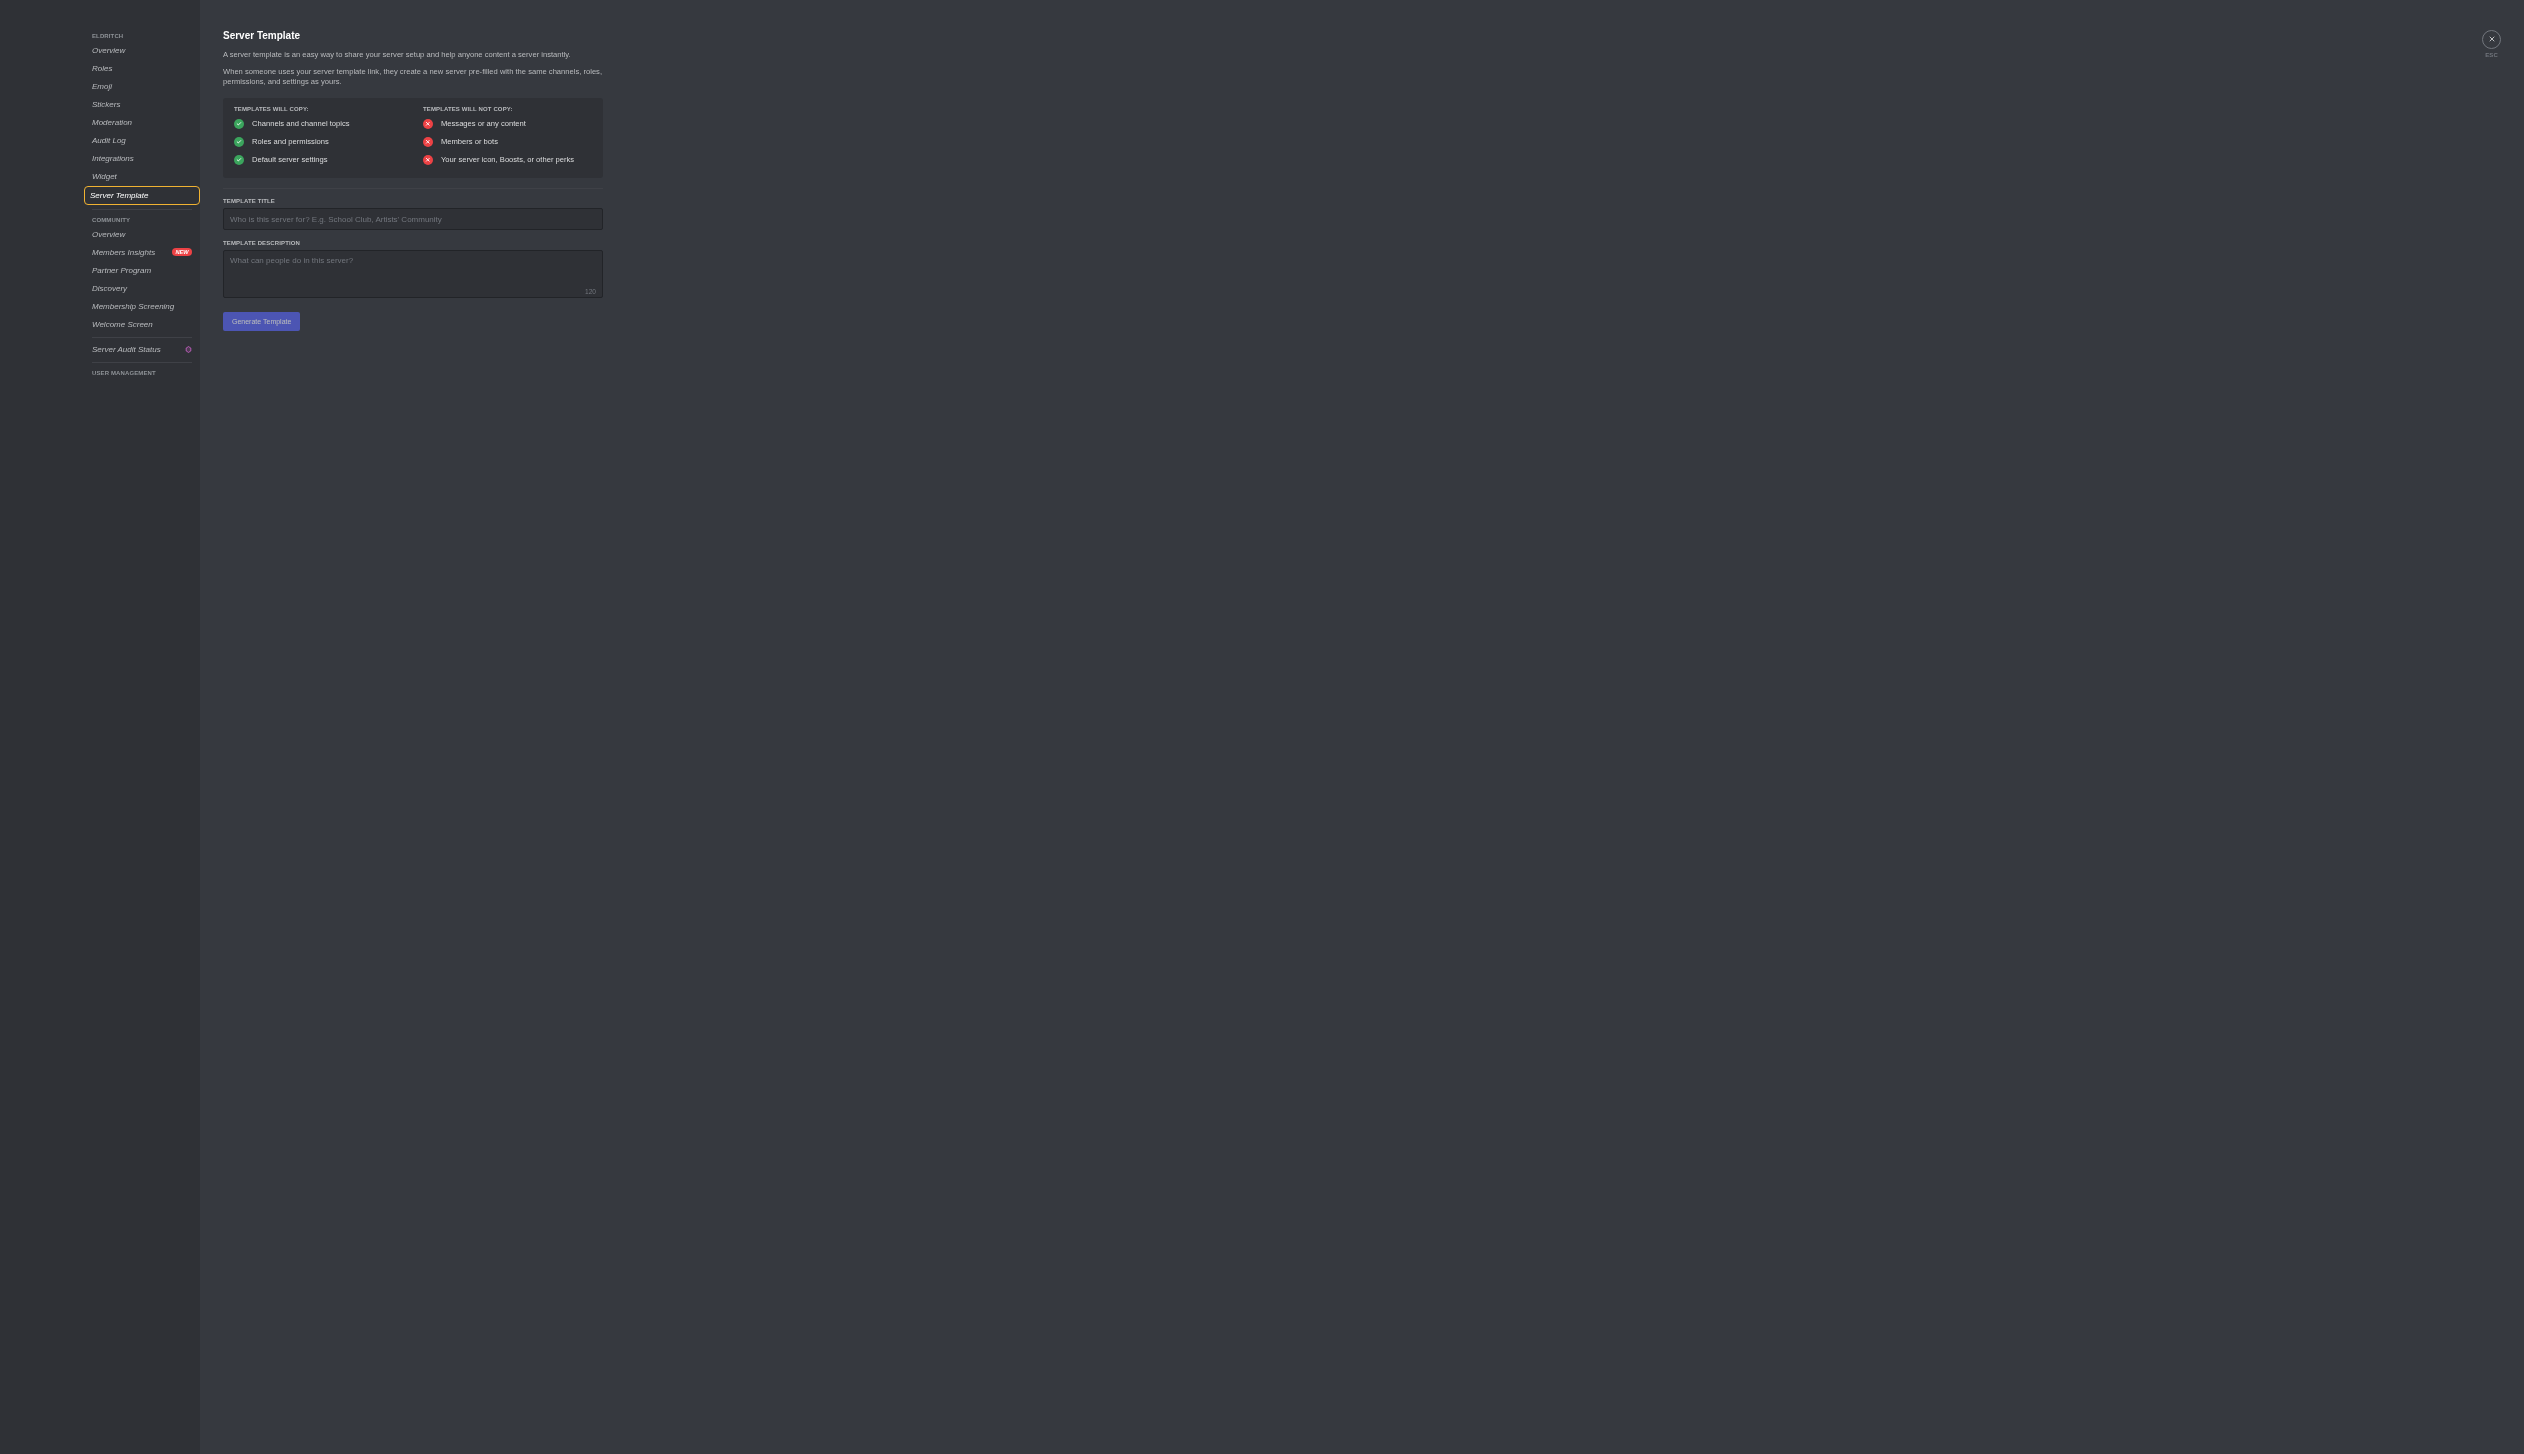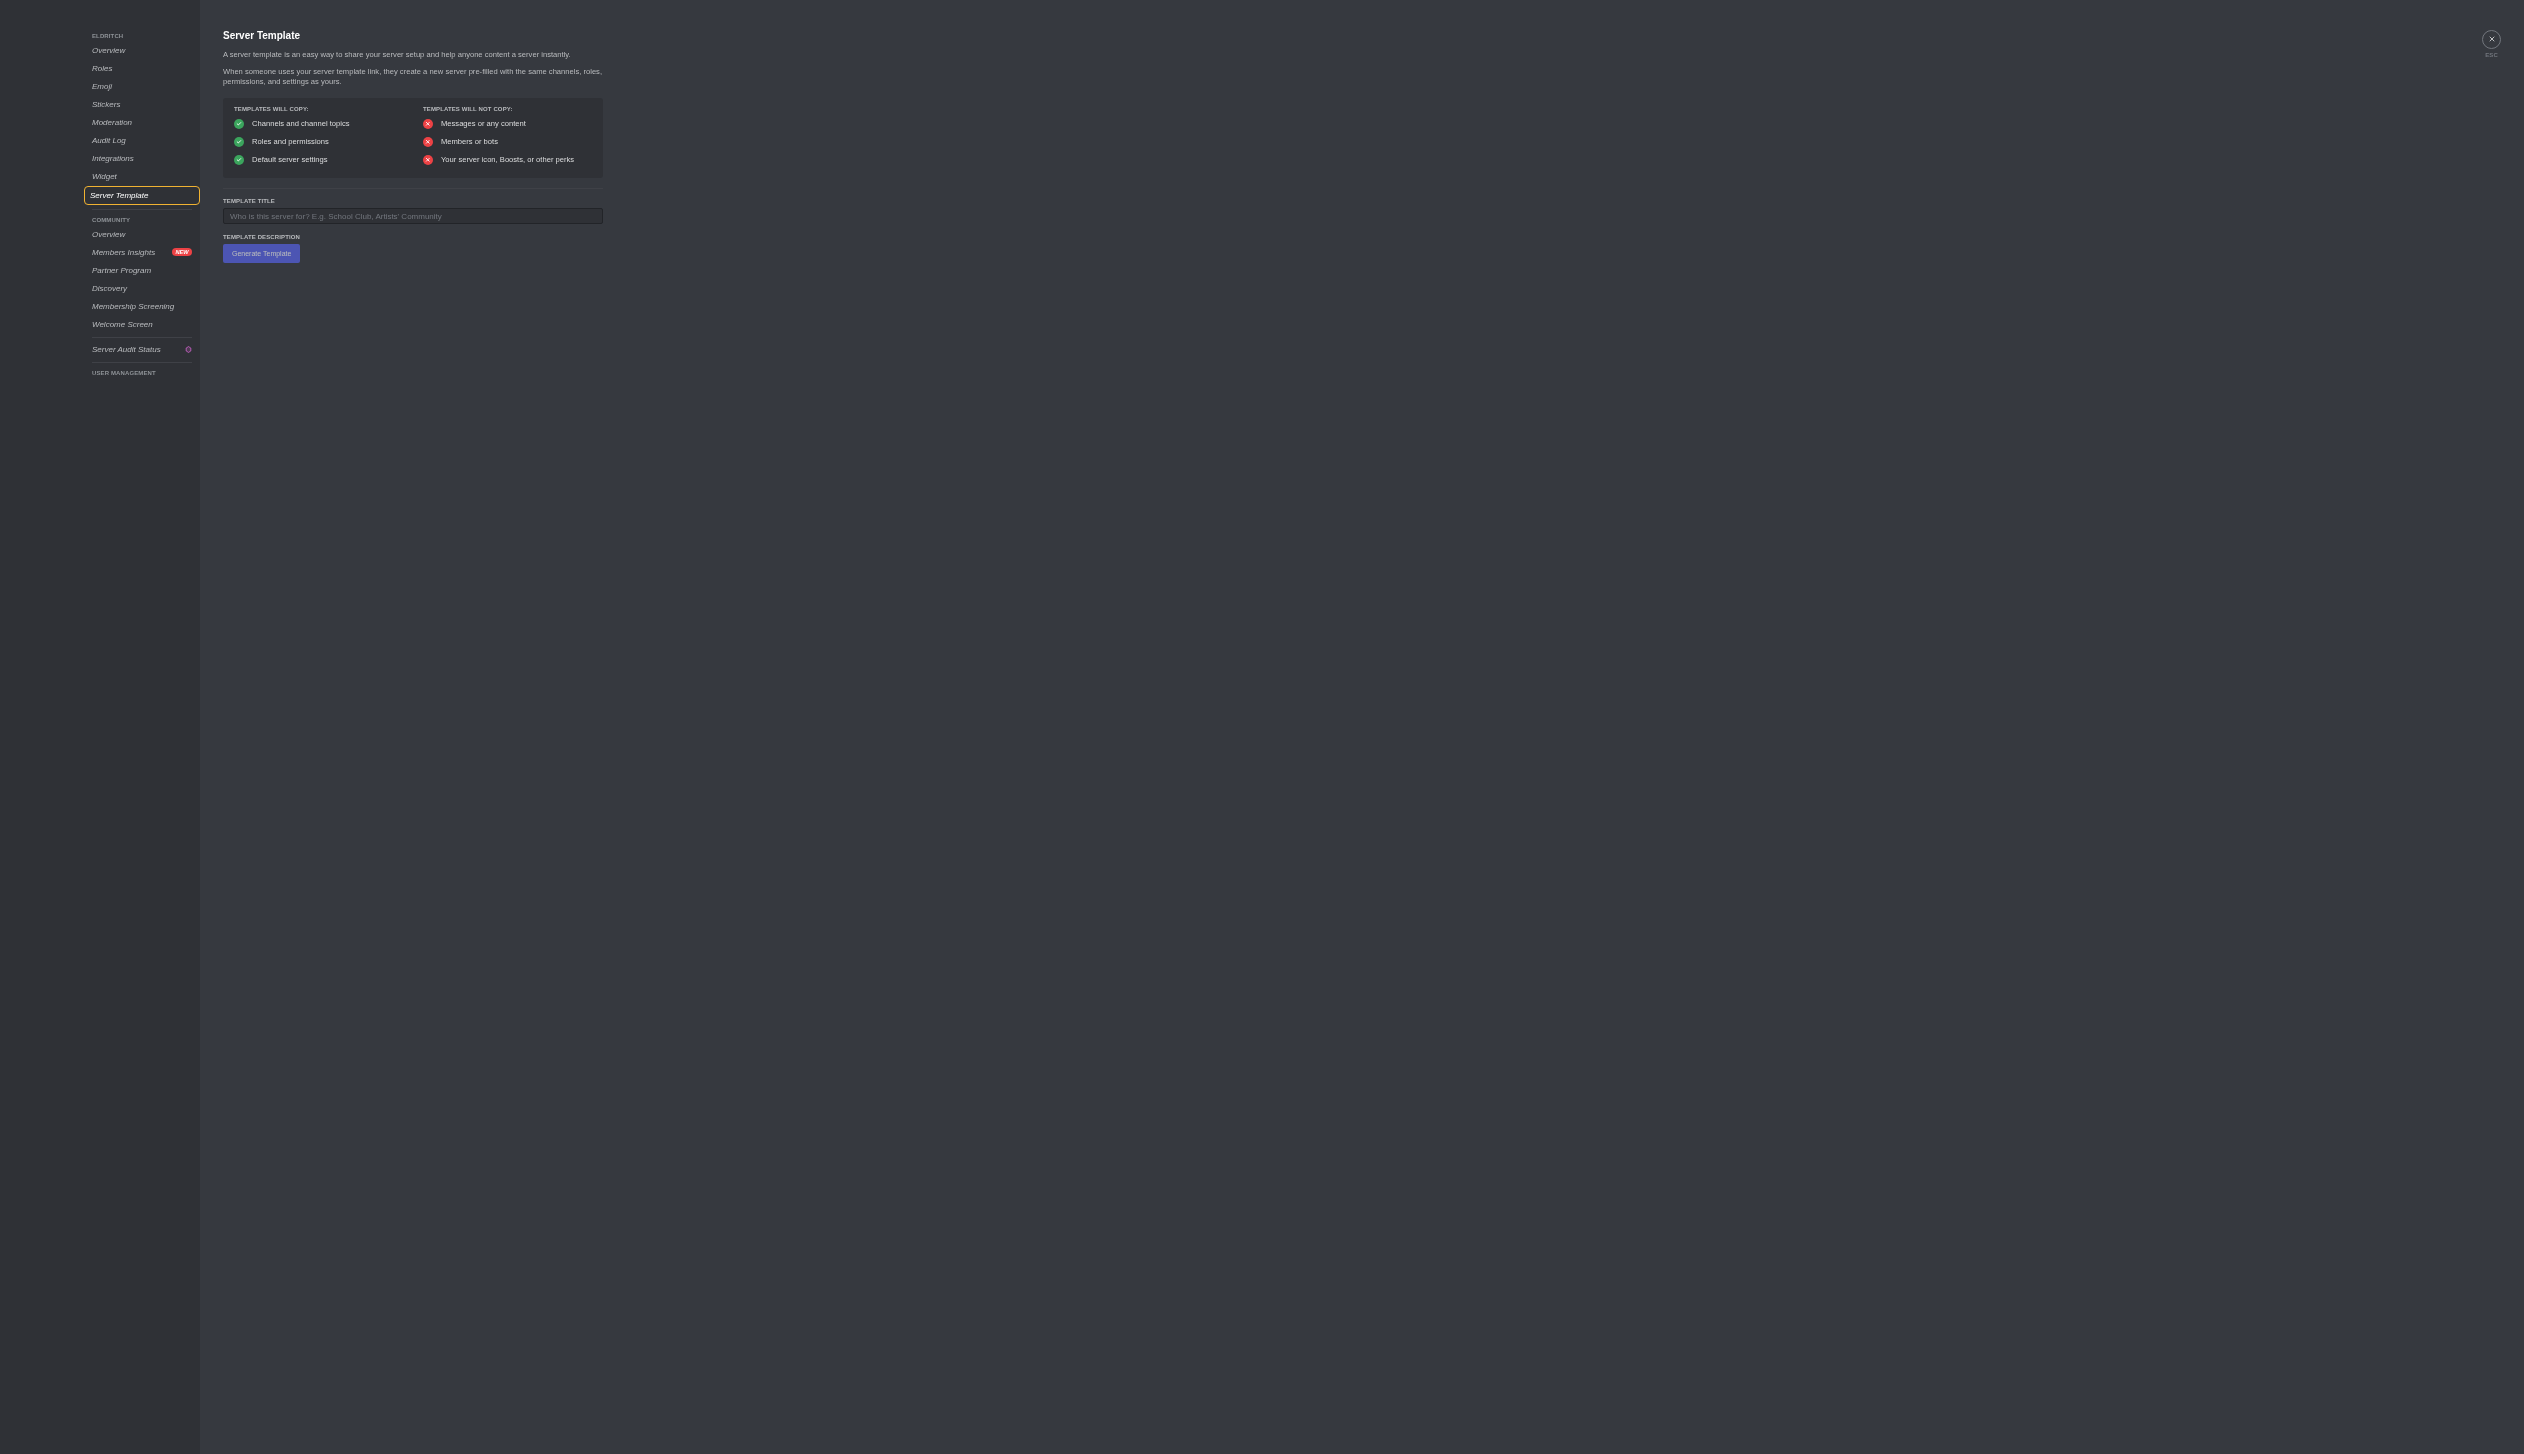--- a/index.html
+++ b/index.html
@@ -129,21 +129,21 @@
     width: 100%;
     background: #2f3136;
     border: 0.5px solid #222428;
     border-radius: 2px;
     color: #dcddde;
     font-size: 8px;
     font-family: inherit;
     padding: 5px 6px;
     outline: none;
   }
-  input.text-input { height: 16px; margin-bottom: 10px; }
+  input.text-input { height: 22px; margin-bottom: 10px; }
   textarea.text-area {
     height: 48px;
     resize: none;
     margin-bottom: 0;
   }
   input.text-input::placeholder, textarea.text-area::placeholder { color: #72767d; }
   .textarea-wrap { position: relative; margin-bottom: 12px; }
   .char-count {
     position: absolute;
     right: 7px;
@@ -323,20 +323,24 @@
           </div>
         </div>
       </div>
 
       <div class="hr"></div>
 
       <label class="field-label">Template Title</label>
       <input class="text-input" type="text" placeholder="Who is this server for? E.g. School Club, Artists' Community" style="">
 
       <label class="field-label">Template Description</label>
+      <div class="textarea-wrap">
+        <textarea class="text-area" placeholder="What can people do in this server?" style=""></textarea>
+        <span class="char-count">120</span>
+      </div>
 
       <button class="generate">
         <span>Generate Template</span>
       </button>
     </div>
 
     <div class="close-area">
       <div class="close-btn">
         <span>
           <svg viewBox="0 0 24 24">

